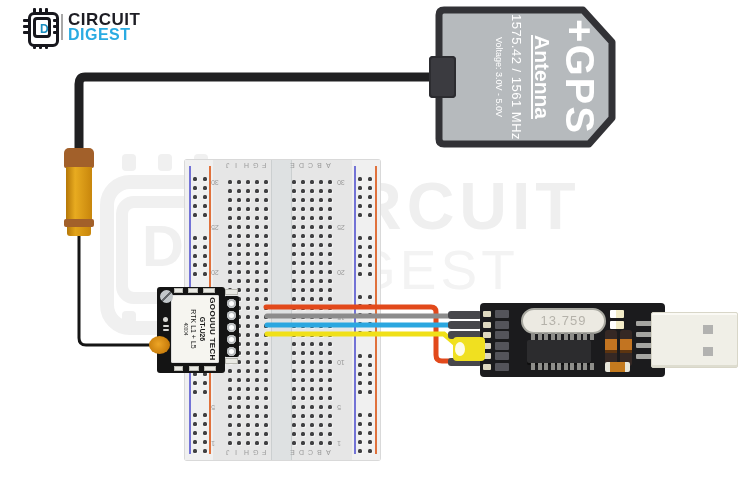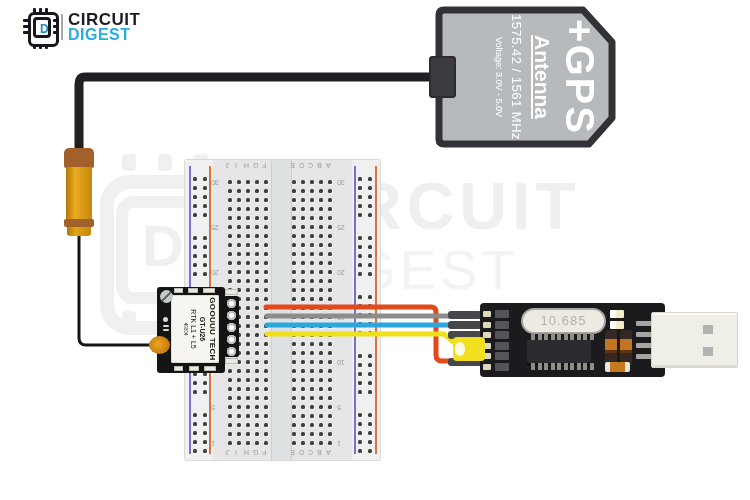--- a/index.html
+++ b/index.html
@@ -650,21 +650,21 @@
         <div class="abs usb-hdr" style="top: 320.5px;"></div>
         <div class="abs usb-pad" style="top: 332px;"></div>
         <div class="abs usb-hdr" style="top: 331px;"></div>
         <div class="abs usb-pad" style="top: 342.5px;"></div>
         <div class="abs usb-hdr" style="top: 341.5px;"></div>
         <div class="abs usb-pad" style="top: 353px;"></div>
         <div class="abs usb-hdr" style="top: 352px;"></div>
         <div class="abs usb-pad" style="top: 363.5px;"></div>
         <div class="abs usb-hdr" style="top: 362.5px;"></div>
       </div>
-    <div class="abs usb-crystal">10.685</div>
+    <div class="abs usb-crystal">13.759</div>
     <div class="abs usb-ic"></div>
     <div id="ic-pins">
         <div class="abs ic-pin" style="left: 531px; top: 333px;"></div>
         <div class="abs ic-pin" style="left: 531px; top: 363px;"></div>
         <div class="abs ic-pin" style="left: 537.5px; top: 333px;"></div>
         <div class="abs ic-pin" style="left: 537.5px; top: 363px;"></div>
         <div class="abs ic-pin" style="left: 544px; top: 333px;"></div>
         <div class="abs ic-pin" style="left: 544px; top: 363px;"></div>
         <div class="abs ic-pin" style="left: 550.5px; top: 333px;"></div>
         <div class="abs ic-pin" style="left: 550.5px; top: 363px;"></div>

